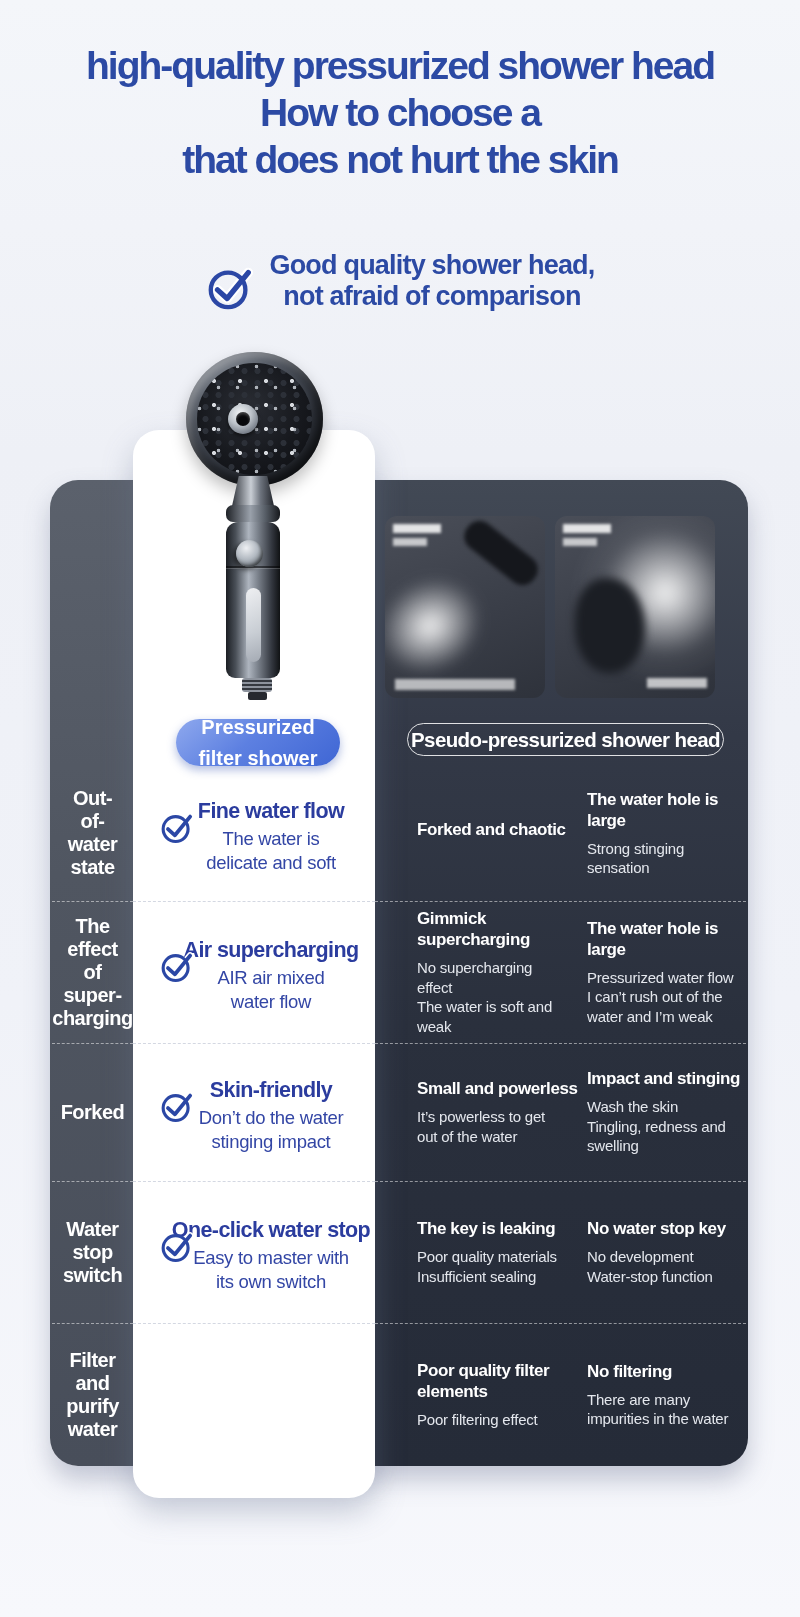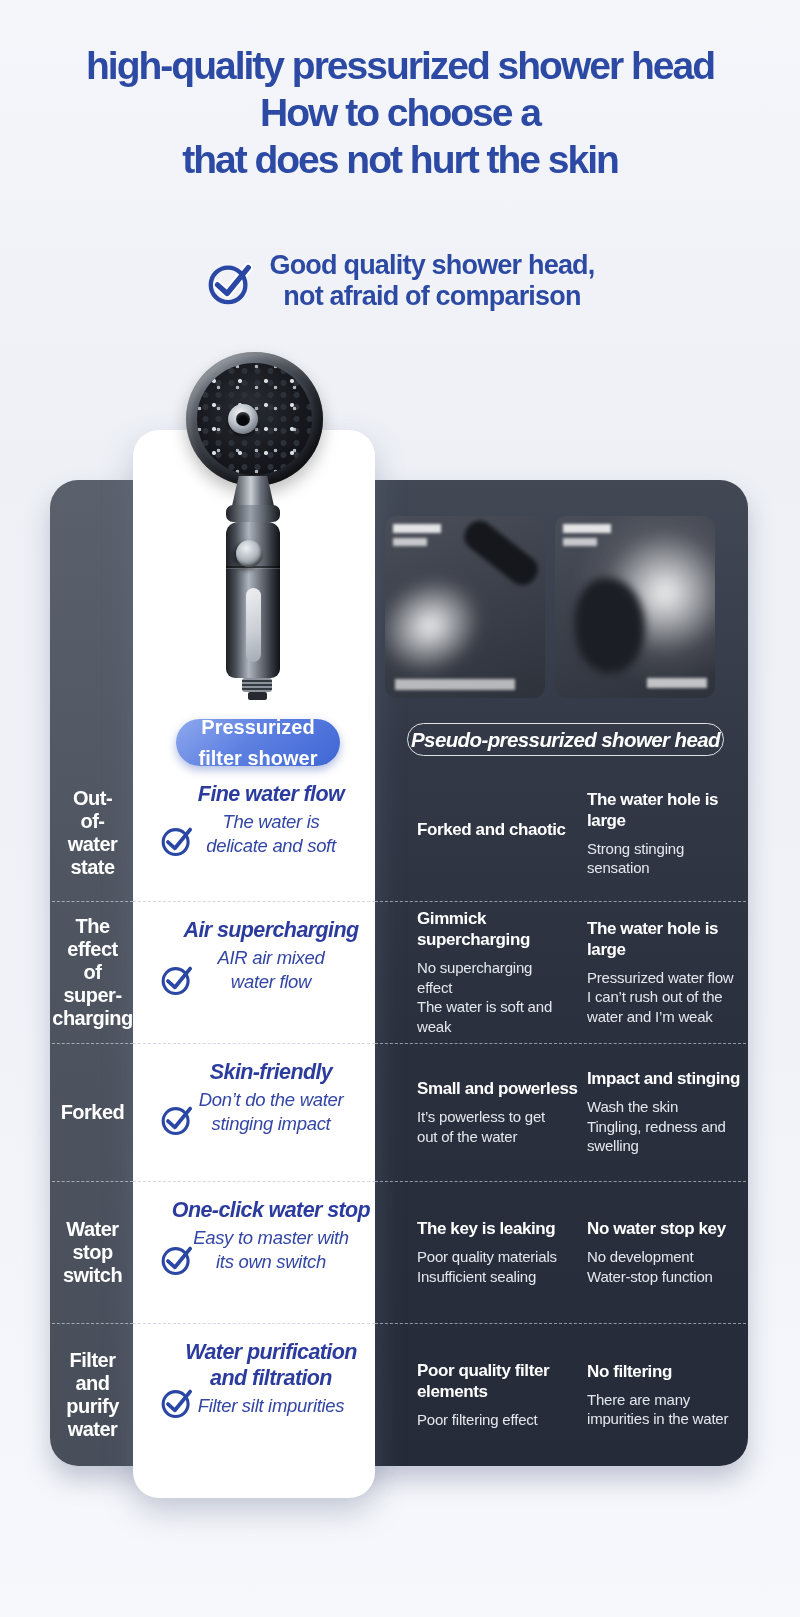--- a/index.html
+++ b/index.html
@@ -7,21 +7,21 @@
   .page{position:relative;width:800px;height:1617px;overflow:hidden;
         background:linear-gradient(180deg,#f4f6fa 0%,#eef0f6 28%,#f0f2f8 62%,#f7f8fc 100%);}
 
   
   .title-block{position:absolute;top:42px;left:0;width:800px;text-align:center;z-index:3;
     color:#2c4aa4;font-weight:bold;font-size:39px;line-height:47px;letter-spacing:-2px;}
   .title-block div{white-space:nowrap;}
 
   
   .tagline{position:absolute;top:250px;left:0;width:800px;display:flex;justify-content:center;
-    align-items:center;gap:14px;z-index:3;}
+    align-items:flex-end;gap:14px;z-index:3;}
   .tagline svg{width:50px;height:50px;flex:0 0 auto;margin-top:2px;}
   .tagline-text{color:#2c4aa4;font-weight:bold;font-size:27px;line-height:31px;
     letter-spacing:-0.8px;text-align:center;white-space:pre-line;}
 
   svg.checkmark circle{fill:none;stroke:#2b47a5;stroke-width:4.5px;}
   svg.checkmark path{fill:none;stroke-linecap:round;stroke-linejoin:round;}
   svg.checkmark path.w{stroke:#ffffff;stroke-width:10px;}
   svg.checkmark path.b{stroke:#2b47a5;stroke-width:5.5px;}
 
   
@@ -39,21 +39,21 @@
 
   
   .pill-blue{position:absolute;left:176px;top:719px;width:164px;height:47px;z-index:5;
     border-radius:24px;display:flex;align-items:center;justify-content:center;text-align:center;
     background:linear-gradient(140deg,#8fa9ee 0%,#5d80e1 45%,#3f66d4 100%);
     color:#fff;font-weight:bold;font-size:20px;line-height:31px;white-space:pre-line;
     box-shadow:0 4px 10px rgba(60,90,180,.4);}
   .pill-outline{position:absolute;left:407px;top:723px;width:317px;height:33px;z-index:5;
     border:1.5px solid rgba(255,255,255,.85);border-radius:18px;box-sizing:border-box;
     display:flex;align-items:center;justify-content:center;
-    color:#ffffff;font-weight:bold;font-size:20.5px;letter-spacing:-0.6px;white-space:nowrap;font-style:italic;}
+    color:#ffffff;font-weight:bold;font-size:20.5px;letter-spacing:-0.6px;white-space:nowrap;}
 
   
   .photo{position:absolute;top:516px;width:160px;height:182px;border-radius:12px;z-index:3;
     overflow:hidden;background:linear-gradient(160deg,#4a4e58 0%,#3a3e48 55%,#2e323b 100%);}
   .photo.p1{left:385px;} .photo.p2{left:555px;}
   .photo div{position:absolute;}
   .ph-spray{width:150px;height:130px;left:-30px;top:45px;border-radius:50%;
     background:radial-gradient(closest-side,rgba(255,255,255,.95),rgba(255,255,255,0) 70%);
     transform:rotate(-32deg);filter:blur(7px);}
   .ph-nozzle{width:84px;height:30px;right:2px;top:22px;border-radius:14px;background:#15171c;
@@ -107,23 +107,23 @@
     background:repeating-linear-gradient(180deg,#8d939d 0 2px,#34383f 2px 4px);}
   .sh-tip{left:80px;top:362px;width:19px;height:8px;border-radius:2px;background:#26292f;}
 
   
   #rows-layer{position:absolute;left:0;top:0;width:800px;height:1617px;z-index:7;pointer-events:none;}
   .row{position:absolute;left:0;width:800px;}
   .row-label{position:absolute;left:50px;top:0;width:85px;height:100%;
     display:flex;align-items:center;justify-content:center;text-align:center;
     color:#ffffff;font-weight:bold;font-size:20px;line-height:23px;letter-spacing:-0.5px;
     white-space:pre-line;}
-  .good{position:absolute;left:139px;top:16px;width:234px;height:100%;
-    display:flex;flex-direction:column;align-items:center;
-    text-align:center;padding-left:30px;box-sizing:border-box;font-style:italic;}
+  .good{position:absolute;left:139px;top:3px;width:234px;height:100%;
+    display:flex;flex-direction:column;justify-content:center;align-items:center;
+    text-align:center;padding-left:30px;box-sizing:border-box;}
   .good svg.checkmark{position:absolute;left:20px;top:calc(50% - 27px);width:36px;height:36px;}
   .good-title{color:#2b3c9e;font-weight:bold;font-size:21.5px;line-height:26px;
     letter-spacing:-0.6px;white-space:pre-line;}
   .good-body{color:#3346a5;font-size:18.5px;line-height:24px;letter-spacing:-0.3px;
     margin-top:3px;white-space:pre-line;}
   .ccol{position:absolute;top:0;height:100%;display:flex;flex-direction:column;justify-content:center;}
   .ccol.c1{left:417px;width:162px;} .ccol.c2{left:587px;width:158px;}
   .c-title{color:#ffffff;font-weight:bold;font-size:17px;line-height:21px;
     letter-spacing:-0.4px;margin-bottom:8px;white-space:pre-line;}
   .c-body{color:#e4e7ed;font-size:15px;line-height:19.5px;letter-spacing:-0.2px;white-space:pre-line;}
@@ -298,30 +298,20 @@
       <div class="c-body">No development
 Water-stop function</div>
     </div>
   </div>
 
   <div class="row" style="top: 1323px; height: 143px;">
     <div class="row-label">Filter
 and
 purify
 water</div>
-    <div class="good">
-      <svg class="checkmark" viewBox="0 0 52 52">
-        <path class="w" d="M13 29 L23 38 L45 11"></path>
-        <circle cx="24" cy="29" r="18"></circle>
-        <path class="b" d="M13 29 L23 38 L45 11"></path>
-      </svg>
-      <div class="good-title">Water purification
-and filtration</div>
-      <div class="good-body">Filter silt impurities</div>
-    </div>
     <div class="ccol c2">
       <div class="c-title">No filtering</div>
       <div class="c-body">There are many
 impurities in the water</div>
     </div>
     <div class="ccol c1">
       <div class="c-title">Poor quality filter
 elements</div>
       <div class="c-body">Poor filtering effect</div>
     </div>

